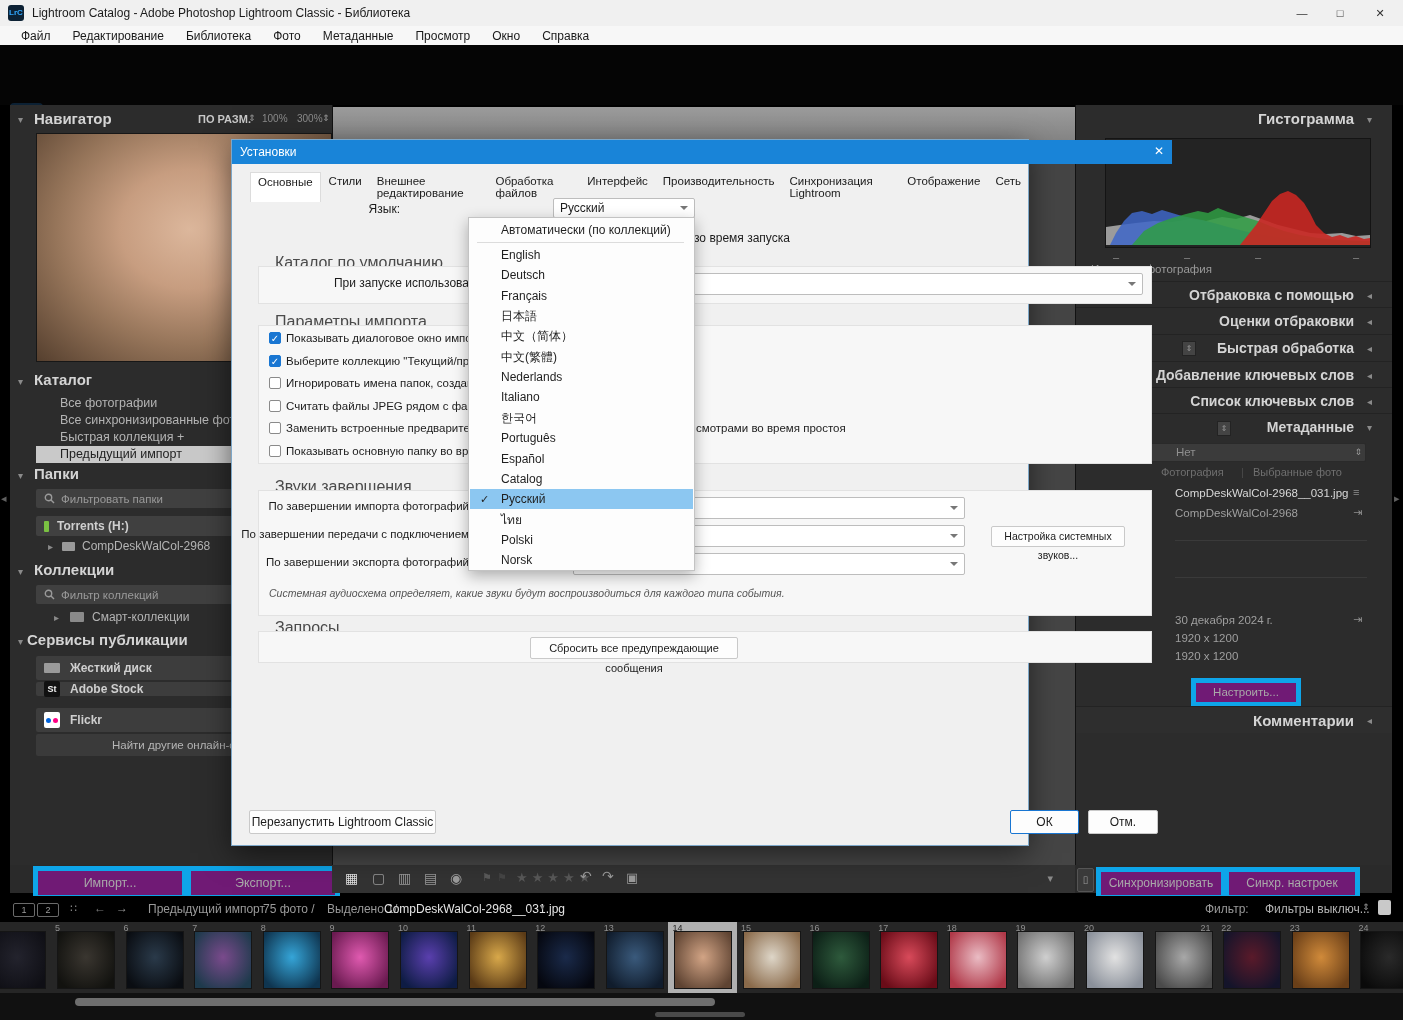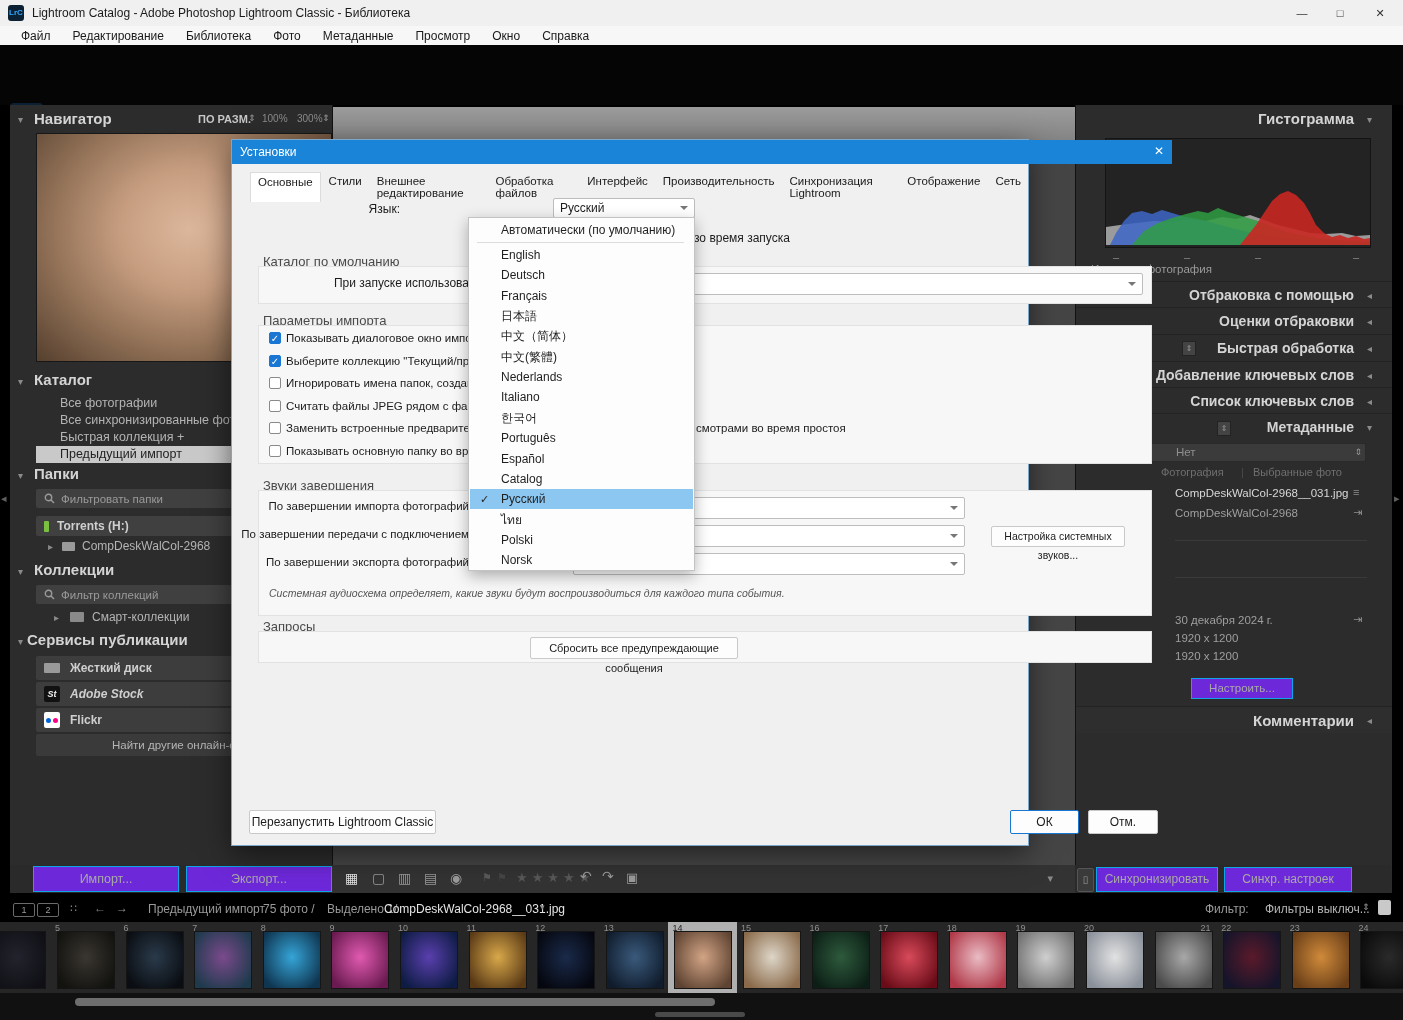--- a/index.html
+++ b/index.html
@@ -21,28 +21,28 @@
   .module.active{color:#fff;}
   .mod-div{color:#4e4e4e;font-size:14px;}
   
   .panel{background:#2c2c2c;}
   .sec-hdr-l{color:#d4d4d4;font-size:15px;font-weight:600;}
   .sec-hdr-r{color:#d4d4d4;font-size:14px;font-weight:600;text-align:right;}
   .tri{color:#8a8a8a;font-size:10px;}
   .pan-item{color:#b4b4b4;font-size:12.5px;}
   .subrow{background:#3d3d3d;border-radius:2px;color:#cfcfcf;font-size:12px;font-weight:bold;display:flex;align-items:center;}
   .filter-row{background:#404040;border-radius:2px;color:#9a9a9a;font-size:11.5px;display:flex;align-items:center;gap:6px;padding-left:8px;box-sizing:border-box;}
-  .dk-btn{background:#6d28d9;border:1px solid #0ea5e9;border-radius:0;color:#a9a9a9;font-size:12.5px;text-align:center;}
+  .dk-btn{background:#701a75;border:5px solid #0ea5e9;border-radius:0;color:#a9a9a9;font-size:12.5px;text-align:center;}
   
   #dialog{left:232px;top:140px;width:796px;height:705px;background:#f0f0f0;box-shadow:0 8px 28px rgba(0,0,0,.55);outline:1px solid #7da7c8;z-index:50;}
   #dlg-title{left:0;top:0;width:940px;height:24px;background:#1984d8;color:#fff;font-size:12px;}
   .dlg-tab{font-size:11.5px;color:#1a1a1a;padding:3px 7px;cursor:default;}
   .dlg-tab.active{background:#fff;border:1px solid #dcdcdc;border-bottom:none;}
   .grp{background:#f7f7f7;border:1px solid #e2e2e2;}
-  .grp-title{font-size:13px;color:#4a4a4a;}
+  .grp-title{font-size:16px;color:#4a4a4a;margin-left:12px;}
   .dlg-text{font-size:11.5px;color:#1c1c1c;}
   .combo{background:#fff;border:1px solid #bdbdbd;border-radius:2px;}
   .chev{width:0;height:0;border:4px solid transparent;border-top-color:#777;position:absolute;right:6px;top:8px;}
   .cb{width:12px;height:12px;border:1px solid #8a8a8a;background:#fff;border-radius:2px;box-sizing:border-box;}
   .cb.on{background:#1976d2;border-color:#1976d2;color:#fff;font-size:10px;line-height:11px;text-align:center;}
   .lt-btn{background:#fdfdfd;border:1px solid #c9c9c9;border-radius:2px;color:#1c1c1c;text-align:center;}
   
   #lang-pop{left:468px;top:217px;width:227px;height:354px;background:#fdfdfd;border:1px solid #c3c3c3;box-shadow:0 5px 14px rgba(0,0,0,.3);z-index:60;box-sizing:border-box;}
   .lang-item{position:absolute;left:1px;width:223px;height:20px;font-size:12px;color:#1f1f1f;line-height:20px;}
   .lang-item .lbl{position:absolute;left:31px;}
@@ -160,21 +160,21 @@
       <div class="abs" style="left:34px;top:3px;width:14px;height:10px;background:#8a8a8a;border-radius:1px;"></div>
       <span class="abs pan-item" style="left:56px;top:1px;font-size:12px;">Смарт-коллекции</span>
     </div>
 
     <span class="abs tri" style="left:8px;top:531px;">▾</span>
     <span class="abs sec-hdr-l" style="left:17px;top:526px;">Сервисы публикации</span>
     <div class="abs subrow" style="left:26px;top:551px;width:294px;height:24px;">
       <div style="width:16px;height:10px;background:#9a9a9a;border-radius:1px;margin:0 10px 0 8px;"></div>
       <span>Жесткий диск</span>
     </div>
-    <div class="abs subrow" style="left:26px;top:577px;width:294px;height:24px;font-style:italic;">
+    <div class="abs subrow" style="left:26px;top:577px;width:294px;height:14px;">
       <div style="width:16px;height:16px;background:#111;color:#eee;font-size:9px;font-weight:bold;text-align:center;line-height:16px;border-radius:2px;margin:0 10px 0 8px;">St</div>
       <span>Adobe Stock</span>
     </div>
     <div class="abs subrow" style="left:26px;top:603px;width:294px;height:24px;">
       <div style="width:16px;height:16px;background:#fff;border-radius:2px;margin:0 10px 0 8px;position:relative;">
         <i style="position:absolute;left:2px;top:6px;width:5px;height:5px;border-radius:50%;background:#0063dc;"></i>
         <i style="position:absolute;left:9px;top:6px;width:5px;height:5px;border-radius:50%;background:#ff0084;"></i>
       </div>
       <span>Flickr</span>
     </div>
@@ -463,21 +463,21 @@
       <div class="abs lt-btn" style="left:271px;top:5px;width:206px;height:20px;line-height:20px;font-size:11px;">Сбросить все предупреждающие сообщения</div>
     </div>
 
     <div class="abs lt-btn" style="left:17px;top:670px;width:185px;height:22px;line-height:22px;font-size:12px;">Перезапустить Lightroom Classic</div>
     <div class="abs lt-btn" style="left:778px;top:670px;width:67px;height:22px;line-height:22px;font-size:12px;border:1px solid #1976d2;">ОК</div>
     <div class="abs lt-btn" style="left:856px;top:670px;width:68px;height:22px;line-height:22px;font-size:12px;">Отм.</div>
   </div>
 
   <div class="abs" id="lang-pop">
       <div class="lang-item" style="top: 2px;">
-        <span class="lbl nowrap">Автоматически (по умолчанию)</span>
+        <span class="lbl nowrap">Автоматически (по коллекций)</span>
       </div>
       <div class="lang-sep" style="top: 24px;"></div>
       <div class="lang-item" style="top: 27px;">
         <span class="lbl nowrap">English</span>
       </div>
       <div class="lang-item" style="top: 47.35px;">
         <span class="lbl nowrap">Deutsch</span>
       </div>
       <div class="lang-item" style="top: 67.7px;">
         <span class="lbl nowrap">Français</span>

